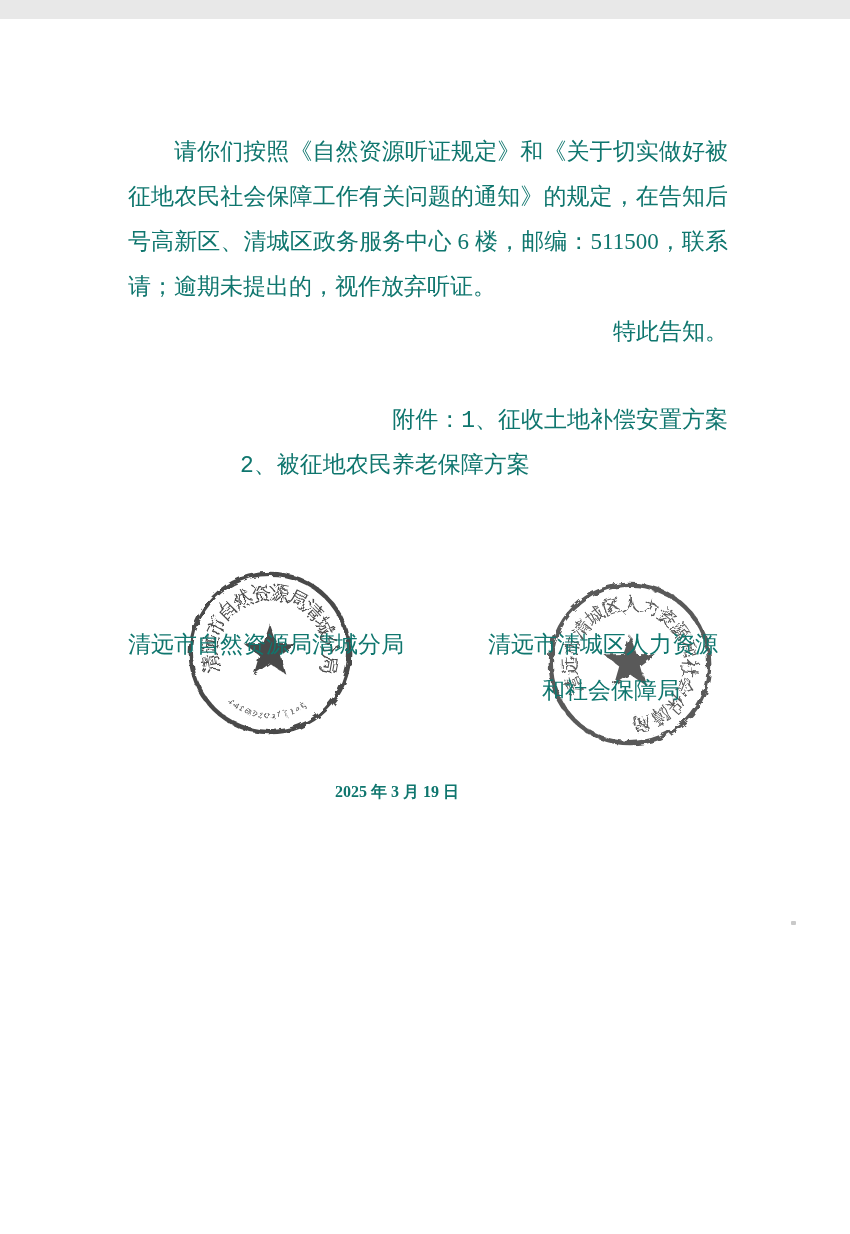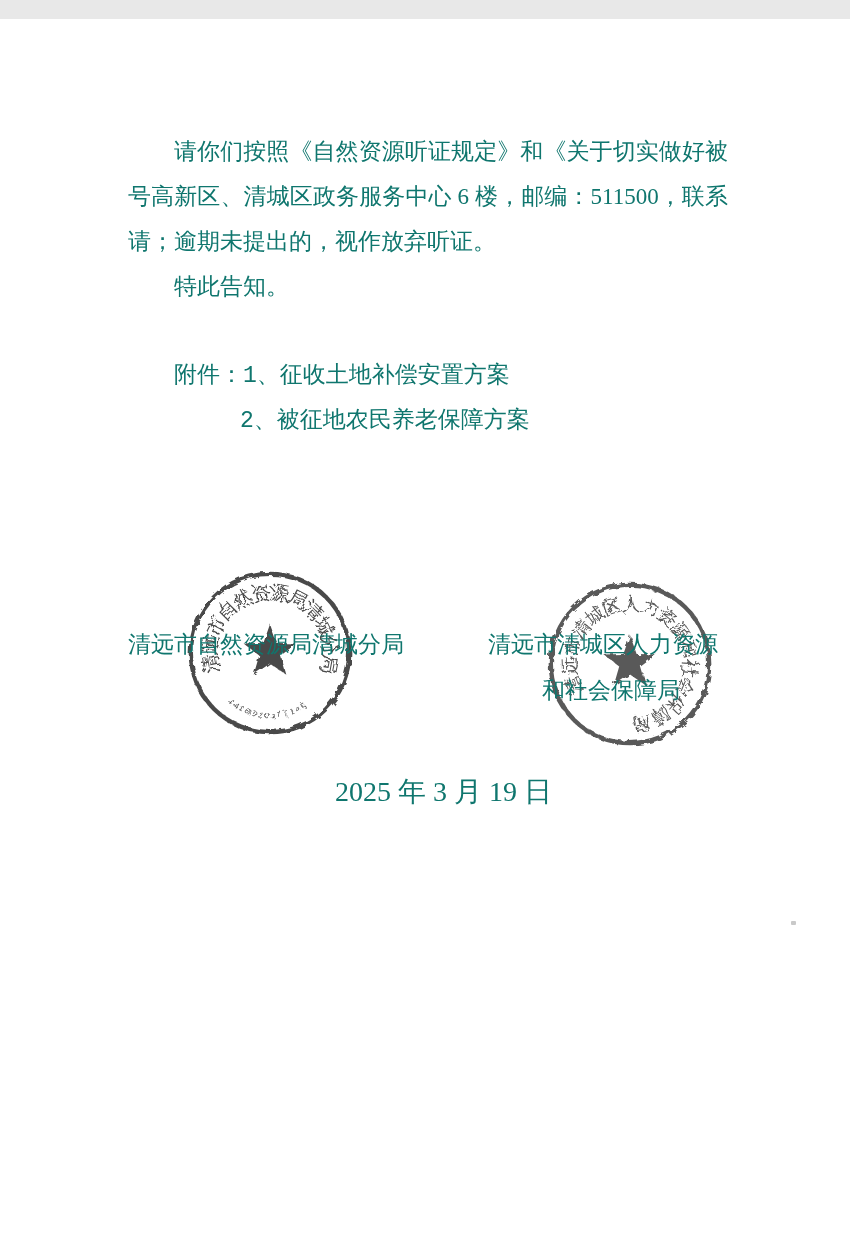--- a/index.html
+++ b/index.html
@@ -16,34 +16,34 @@
     position:absolute;
     left:128px;top:110px;width:600px;
     font-size:23px;
   }
   .line{
     height:45px;line-height:45px;
     white-space:nowrap;
     letter-spacing:0px;
   }
   .line.justify{ text-align:justify; text-align-last:justify; }
-  .line.indent{ padding-left:46px; }
+  .line.indent{ padding-left:46px;text-align:right; }
   .line.indent.justify{ width:554px; }
   .line.gap{ margin-top:45px;font-family:Liberation Mono, monospace; }
   .line.indent2{ padding-left:112px;font-family:Liberation Mono, monospace; }
   .sig{
     position:absolute;
     font-size:23px;line-height:28px;
     white-space:nowrap;
     z-index:3;
   }
   .sig-left{ left:128px; top:612px; }
   .sig-right1{ left:488px; top:612px;font-family:Liberation Serif, serif; }
   .sig-right2{ left:542px; top:658px; }
-  .doc-date{ left:335px; top:759px; font-size:28px; }
+  .doc-date{ left:335px; top:759px; font-size:16px;font-weight:bold; }
   .seal{
     position:absolute;
     z-index:2;
   }
   .seal-left{ left:183px; top:547px; width:174px; height:174px; }
   .seal-right{ left:543px; top:557px; width:174px; height:176px; }
   .seal svg{ width:100%; height:100%; }
   .scan-speck{
     position:absolute;
     left:791px; top:902px;
@@ -52,20 +52,21 @@
     border-radius:1px;
   }
 </style>
 </head>
 <body>
 
 <div class="page">
 
   <div class="body-text">
     <div class="line justify indent">请你们按照《自然资源听证规定》和《关于切实做好被</div>
+    <div class="line justify">征地农民社会保障工作有关问题的通知》的规定，在告知后</div>
     <div class="line justify">号高新区、清城区政务服务中心 6 楼，邮编：511500，联系</div>
     <div class="line">请；逾期未提出的，视作放弃听证。</div>
     <div class="line indent">特此告知。</div>
     <div class="line indent gap">附件：1、征收土地补偿安置方案</div>
     <div class="line indent2">2、被征地农民养老保障方案</div>
   </div>
 
   <div class="seal seal-left">
     <svg viewBox="0 0 200 200" xmlns="http://www.w3.org/2000/svg">
       <defs>

